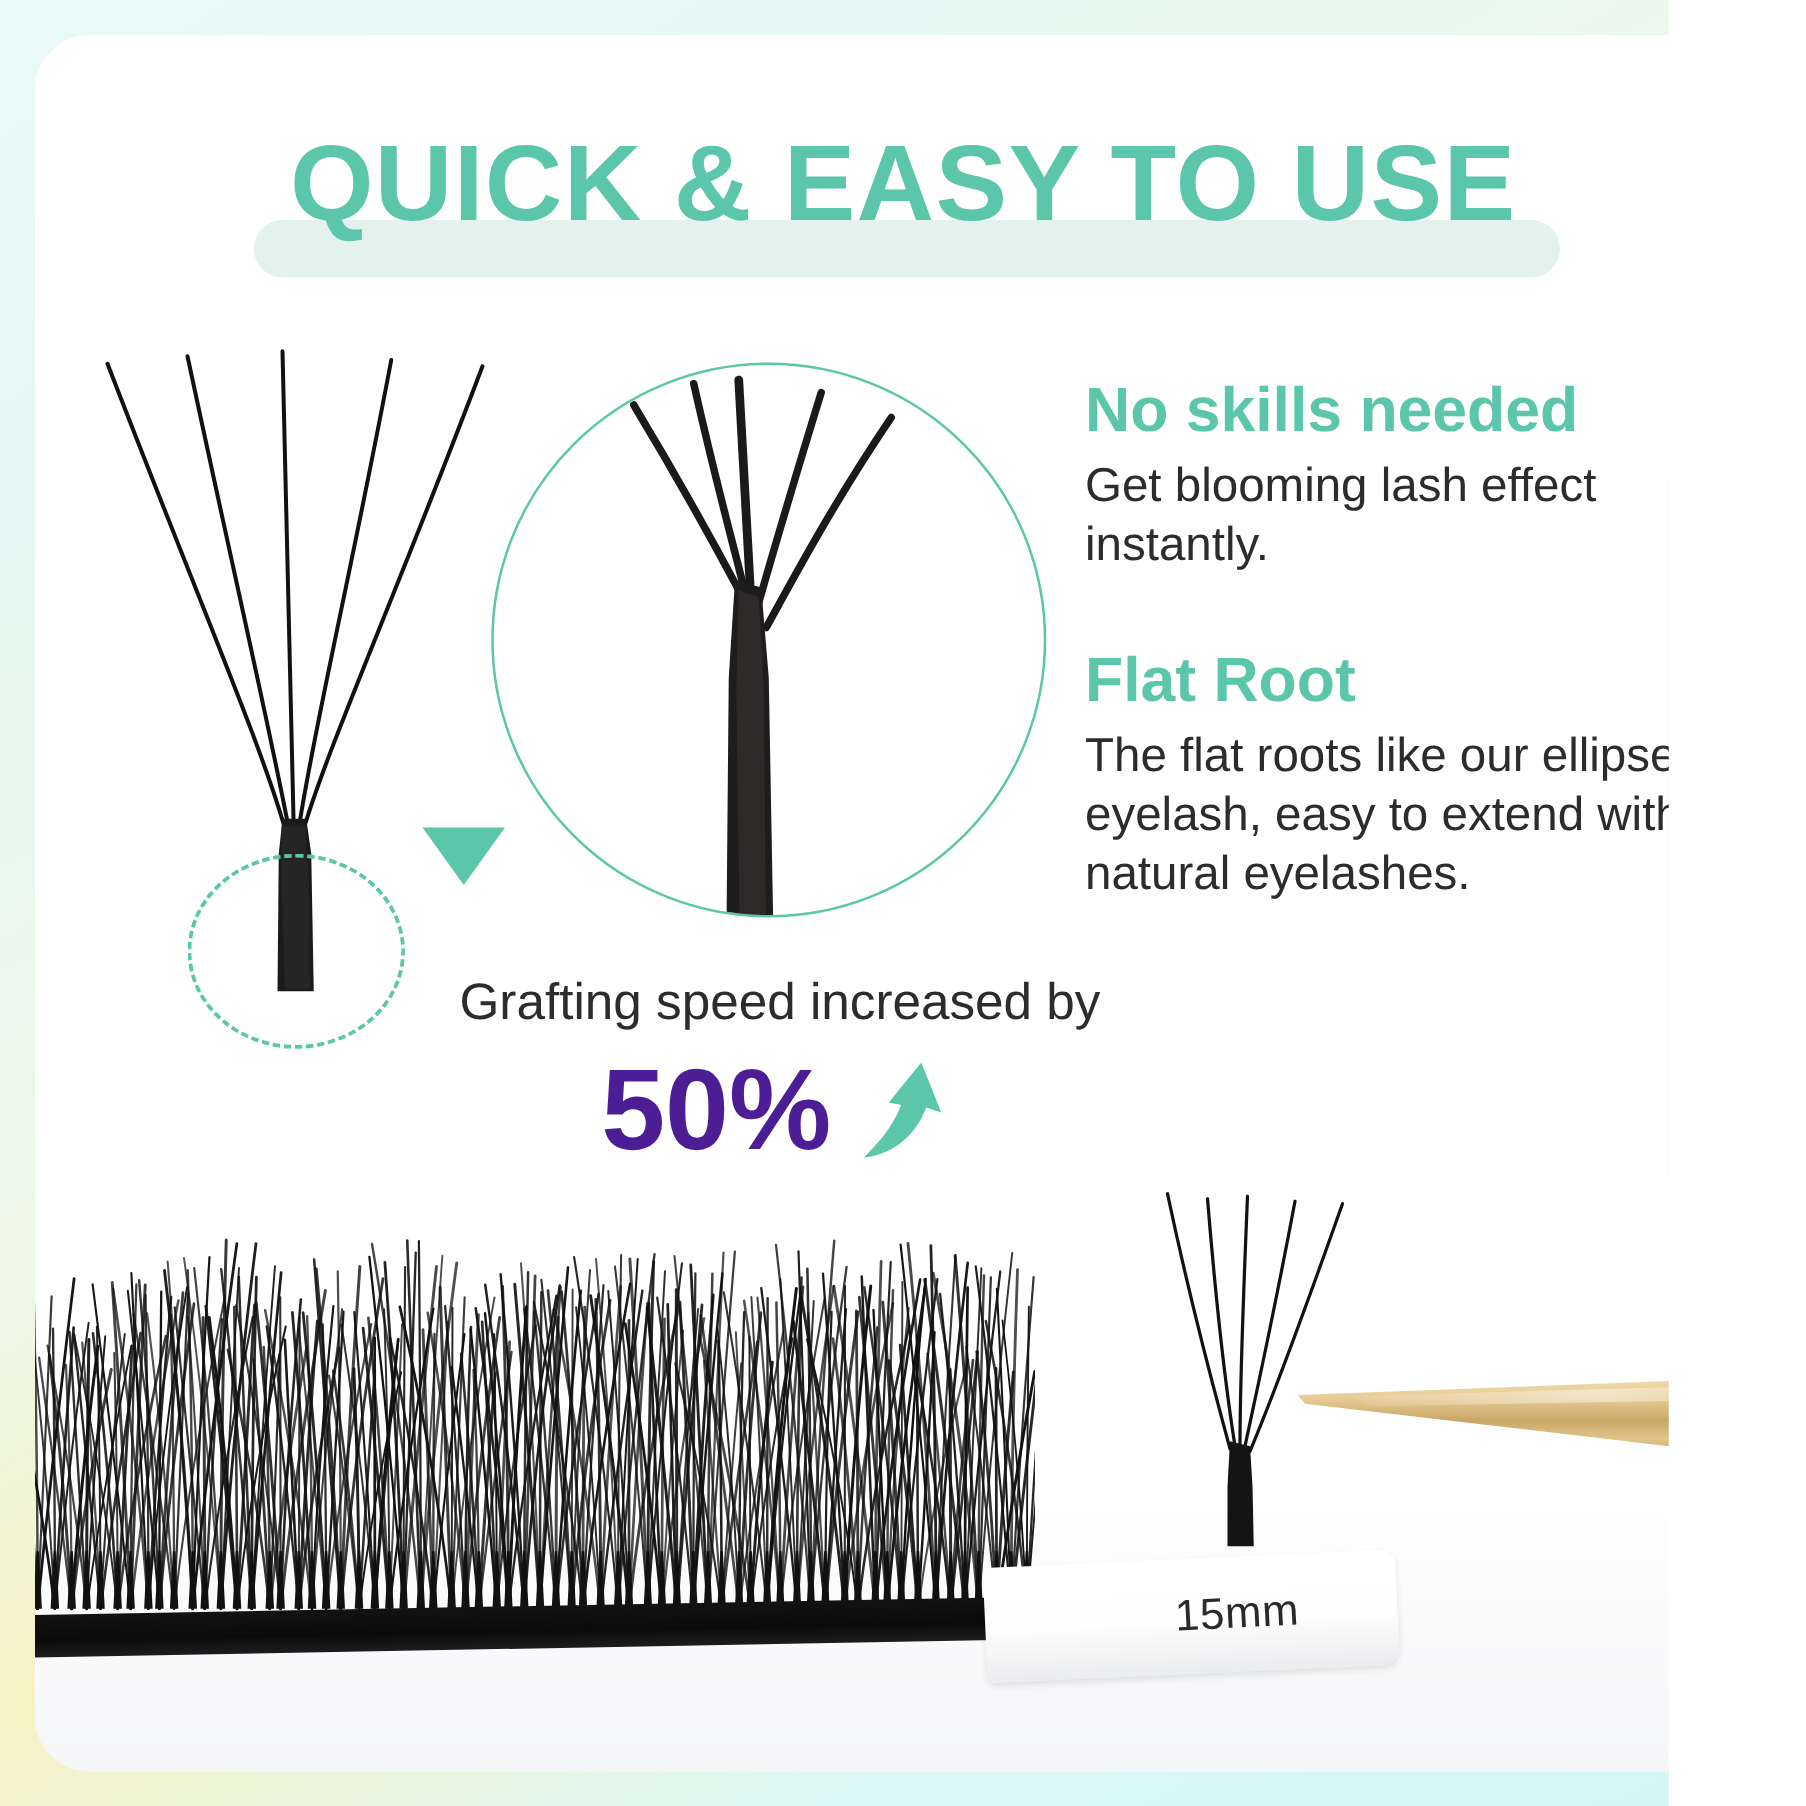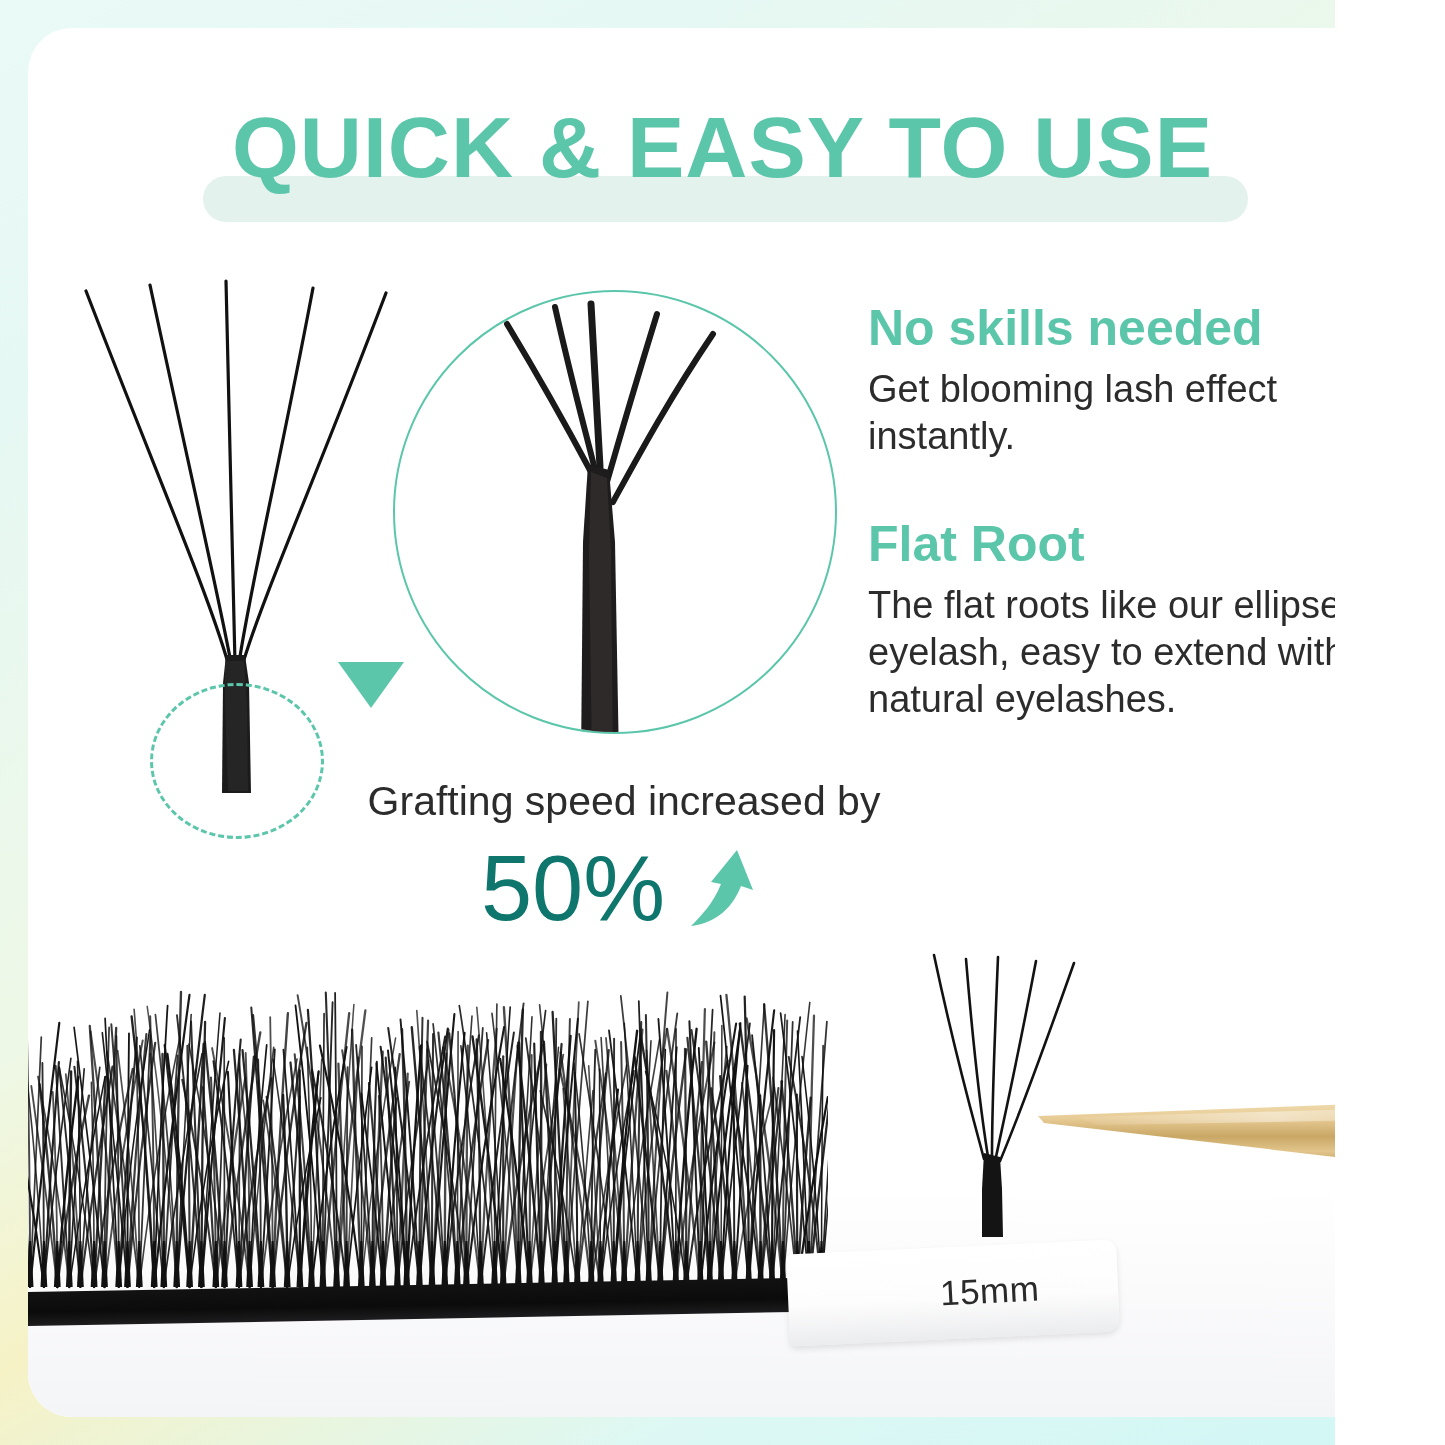--- a/index.html
+++ b/index.html
@@ -150,22 +150,22 @@
     left: 316px;
     top: 810px;
     width: 560px;
     display: flex;
     align-items: center;
     justify-content: center;
     gap: 6px;
   }
   #speed-value {
     font-size: 92px;
-    font-weight: normal;
-    color: #0f766e;
+    font-weight: bold;
+    color: #4c1d95;
     line-height: 100px;
   }
   #speed-arrow { display: block; }
 
   
   #photo {
     position: absolute;
     left: 0;
     bottom: 0;
     width: 1389px;

